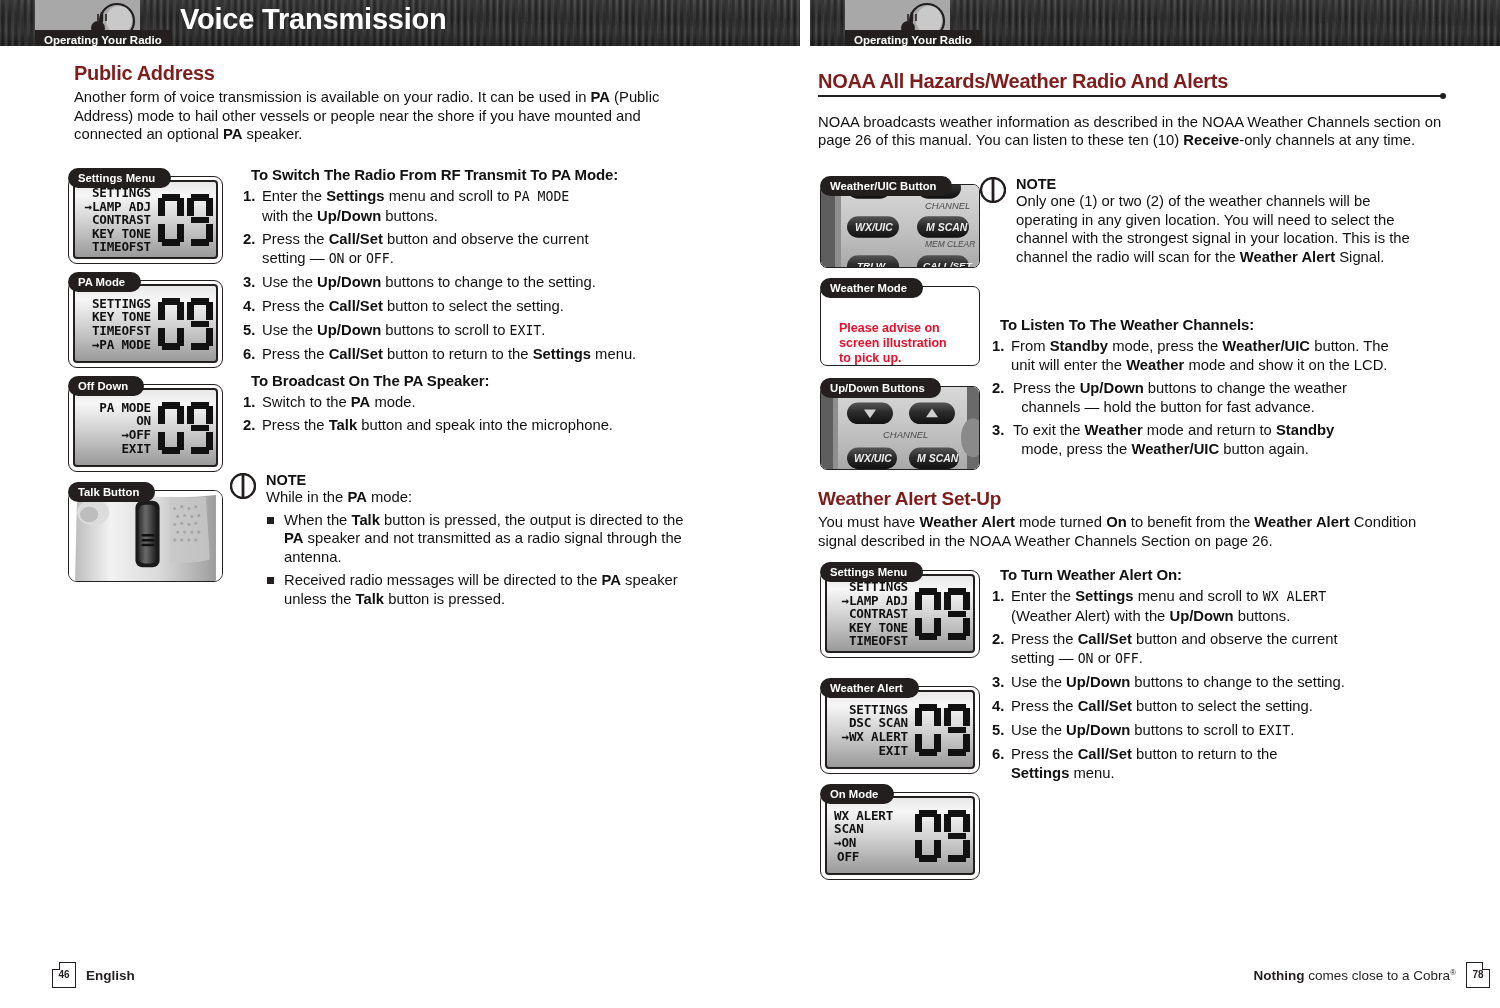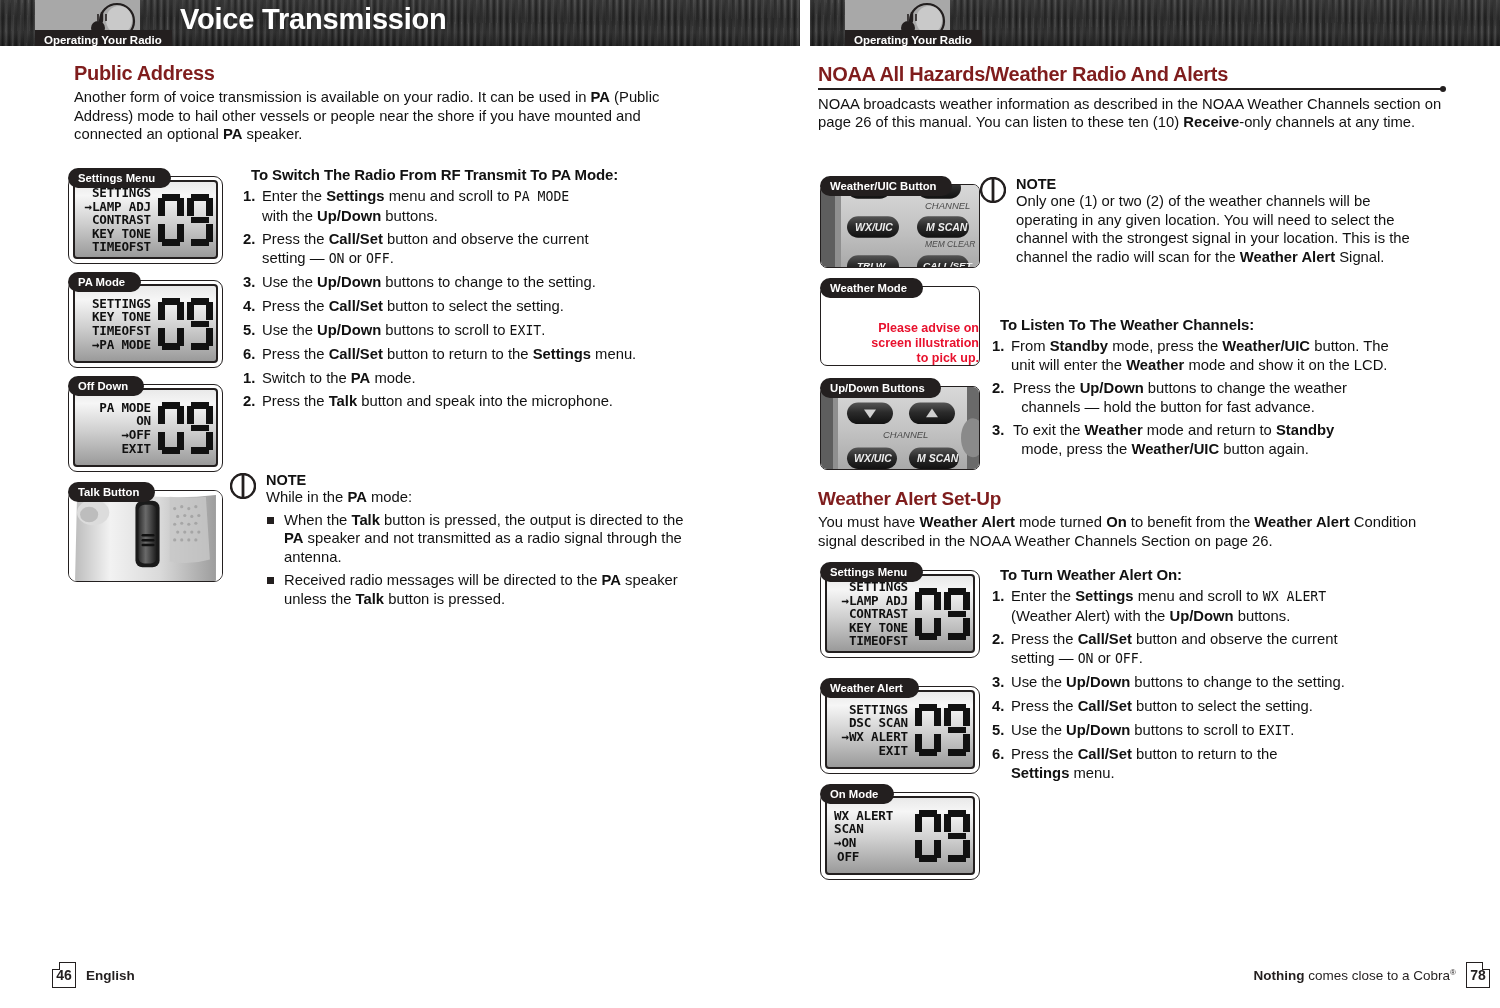--- a/index.html
+++ b/index.html
@@ -35,21 +35,21 @@
     position:absolute;top:30px;left:35px;height:22px;
     background:#231f1f;color:#fff;font-size:11.5px;font-weight:bold;
     padding:4px 10px 0 9px;box-sizing:border-box;white-space:nowrap;
   }
 
   
   .h2{
     font-size:20px;font-weight:bold;color:#7f1d1d;letter-spacing:-.3px;
     margin:0 0 2px 0;
   }
-  .h2-rule{position:relative;}
+  .h2-rule{position:relative;margin-top:7px;}
   .rule{
     height:1.6px;background:#231f1f;position:relative;margin-top:2px;
   }
   .rule:after{
     content:"";position:absolute;right:-3px;top:-2px;width:6px;height:6px;
     background:#231f1f;border-radius:50%;
   }
   .para{font-size:14.8px;line-height:18.6px;color:#111;margin:3px 0 0 0;}
   .h3{font-size:15px;font-weight:bold;color:#111;margin:0 0 4px 8px;letter-spacing:-.1px;}
   b{font-weight:bold;}
@@ -120,28 +120,27 @@
   .sD{left:4px;bottom:0;width:18px;height:7px;}
   .sE{left:0;bottom:4px;width:7px;height:18px;}
   .sF{left:0;top:4px;width:7px;height:18px;}
   .sG{left:4px;top:23px;width:18px;height:6px;}
 
   
   .photo{position:absolute;left:0;top:0;width:100%;height:100%;}
   .redmsg{
     color:#e8112d;font-weight:bold;font-size:12.5px;line-height:15px;
     padding:34px 0 0 18px;
-    text-align:right;
   }
 
   
   .foot{position:absolute;bottom:20px;font-size:13px;color:#231f1f;}
   .pagebox{
     display:inline-block;width:22px;height:24px;border:1.4px solid #231f1f;
-    text-align:center;line-height:24px;font-size:14px;font-weight:bold;
+    text-align:center;line-height:24px;font-size:10px;font-weight:bold;
     position:relative;vertical-align:middle;background:#fff;
   }
   .pagebox:before{
     content:"";position:absolute;top:-1.4px;left:-1.4px;width:7px;height:7px;
     background:#fff;border-right:1.4px solid #231f1f;border-bottom:1.4px solid #231f1f;
     transform:none;
   }
   .pagebox.r:before{left:auto;right:-1.4px;border-right:none;border-left:1.4px solid #231f1f;}
   .foot-label{font-weight:bold;font-size:13.5px;margin-left:10px;vertical-align:middle;}
   .foot-tag{font-size:13.5px;margin-right:10px;vertical-align:middle;}
@@ -178,20 +177,21 @@
     <div class="h3">To Switch The Radio From RF Transmit To PA Mode:</div>
     <ol class="steps">
       <li><span class="num">1.</span>Enter the <b>Settings</b> menu and scroll to <span class="lcdtxt">PA MODE</span><br>with the <b>Up/Down</b> buttons.</li>
       <li><span class="num">2.</span>Press the <b>Call/Set</b> button and observe the current<br>setting — <span class="lcdtxt">ON</span> or <span class="lcdtxt">OFF</span>.</li>
       <li><span class="num">3.</span>Use the <b>Up/Down</b> buttons to change to the setting.</li>
       <li><span class="num">4.</span>Press the <b>Call/Set</b> button to select the setting.</li>
       <li><span class="num">5.</span>Use the <b>Up/Down</b> buttons to scroll to <span class="lcdtxt">EXIT</span>.</li>
       <li><span class="num">6.</span>Press the <b>Call/Set</b> button to return to the <b>Settings</b> menu.</li>
     </ol>
 
+    <div class="h3" style="margin-top:8px;">To Broadcast On The PA Speaker:</div>
     <ol class="steps">
       <li><span class="num">1.</span>Switch to the <b>PA</b> mode.</li>
       <li><span class="num">2.</span>Press the <b>Talk</b> button and speak into the microphone.</li>
     </ol>
   </div>
 
   <div class="note" style="position:absolute;left:230px;top:472px;width:430px;">
     <svg class="note-icon" viewBox="0 0 26 26">
       <circle cx="13" cy="13" r="12" fill="#231f1f"></circle>
       <path d="M13 2 a11 11 0 0 1 0 22 a7 11 0 0 1 0 -22 z" fill="#ffffff"></path>
@@ -386,21 +386,21 @@
       <path d="M20 12 l0 7 M24 12 l0 7 M28 12 l0 7" stroke="#231f1f" stroke-width="1.6"></path>
       <ellipse cx="20" cy="26" rx="7" ry="7" fill="#231f1f"></ellipse>
       <rect x="16" y="26" width="8" height="12" rx="3" fill="#231f1f"></rect>
     </svg>
     <div class="hdr-tab">Operating Your Radio</div>
   </div>
 
   <div style="position:absolute;left:8px;top:63px;width:625px;">
     <div class="h2 h2-rule">NOAA All Hazards/Weather Radio And Alerts</div>
     <div class="rule"></div>
-    <div class="para" style="margin-top:5px;">NOAA broadcasts weather information as described in the NOAA Weather Channels
+    <div class="para" style="margin-top:16px;">NOAA broadcasts weather information as described in the NOAA Weather Channels
       section on page 26 of this manual. You can listen to these ten (10) <b>Receive</b>-only
       channels at any time.</div>
   </div>
 
   <div class="note" style="position:absolute;left:170px;top:176px;width:470px;">
     <svg class="note-icon" viewBox="0 0 26 26">
       <circle cx="13" cy="13" r="12" fill="#231f1f"></circle>
       <path d="M13 2 a11 11 0 0 1 0 22 a7 11 0 0 1 0 -22 z" fill="#ffffff"></path>
       <path d="M13 2 a11 11 0 0 0 0 22 a7 11 0 0 0 0 -22 z" fill="#ffffff"></path>
       <rect x="11.6" y="2" width="2.8" height="22" fill="#231f1f"></rect>

